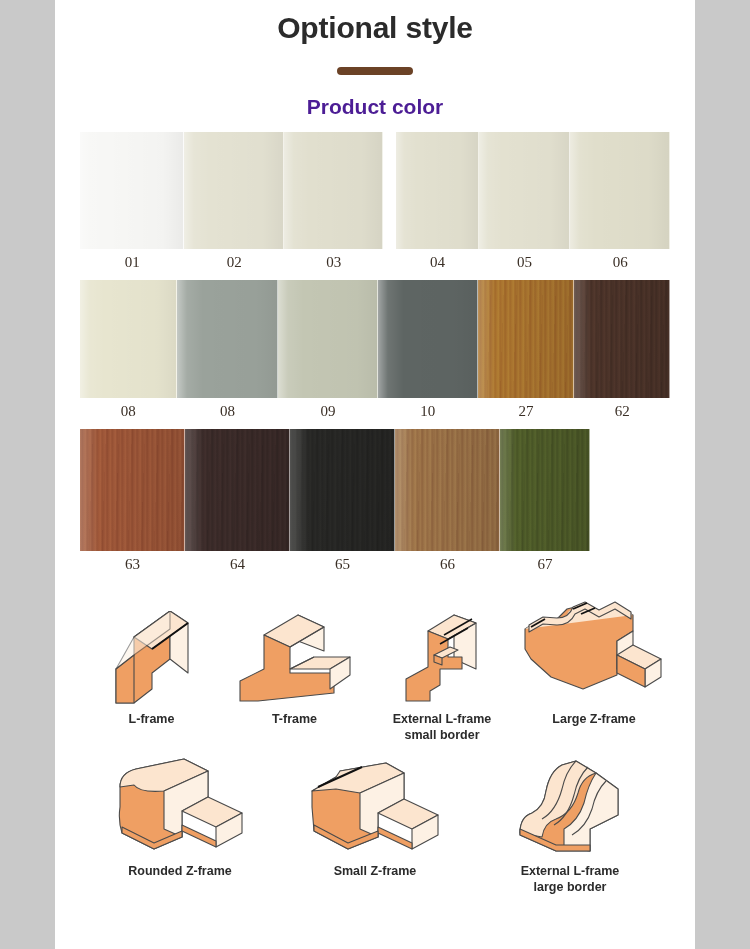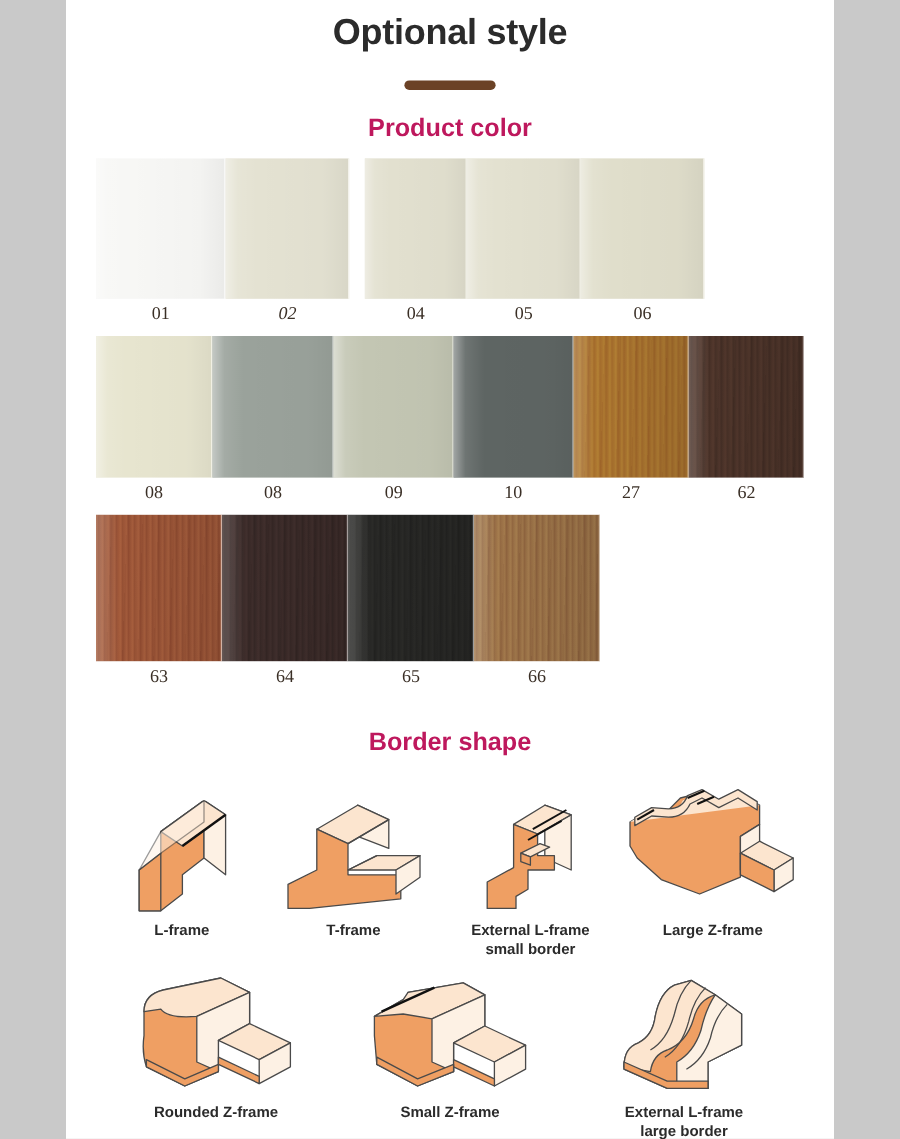--- a/index.html
+++ b/index.html
@@ -28,21 +28,21 @@
   .rule {
     width: 76px; height: 8px;
     border-radius: 4px;
     background: #6b4226;
     margin: 22px auto 0 auto;
   }
   .subhead {
     text-align: center;
     font-size: 21px;
     font-weight: bold;
-    color: #be185d;
+    color: #4c1d95;
     margin-top: 20px;
   }
   .subhead.border-head { margin-top: 32px; }
 
   
   .swatch-rows { margin-top: 13px; }
   .swatch-row { display: flex; padding: 0 25px; }
   .swatch-row.r2 { margin-top: 7px; }
   .swatch-row.r3 { margin-top: 7px; }
 
@@ -134,23 +134,27 @@
   <div class="rule"></div>
 
   <div class="subhead">Product color</div>
 
   <div class="swatch-rows" id="swatchRows">
       <div class="swatch-row r1">
         <div class="swatch-cell" style="width: 108px;">
           <div class="swatch-chip sheen" style="background: rgb(247, 247, 245);"></div>
           <div class="swatch-label">01</div>
         </div>
-        <div class="swatch-cell" style="width: 103px; font-style: italic;">
+        <div class="swatch-cell" style="width: 103px;">
           <div class="swatch-chip sheen" style="background: rgb(228, 226, 210);"></div>
           <div class="swatch-label">02</div>
+        </div>
+        <div class="swatch-cell" style="width: 103px;">
+          <div class="swatch-chip sheen" style="background: rgb(225, 223, 206);"></div>
+          <div class="swatch-label">03</div>
         </div>
         <div class="swatch-cell" style="width: 98px; padding-left: 13px;">
           <div class="swatch-chip sheen" style="background: rgb(226, 224, 207);"></div>
           <div class="swatch-label">04</div>
         </div>
         <div class="swatch-cell" style="width: 95px;">
           <div class="swatch-chip sheen" style="background: rgb(227, 225, 208);"></div>
           <div class="swatch-label">05</div>
         </div>
         <div class="swatch-cell" style="width: 103px;">
@@ -194,24 +198,27 @@
           <div class="swatch-label">64</div>
         </div>
         <div class="swatch-cell" style="width: 105px;">
           <div class="swatch-chip grain" style="background: rgb(38, 38, 36);"></div>
           <div class="swatch-label">65</div>
         </div>
         <div class="swatch-cell" style="width: 105px;">
           <div class="swatch-chip grain" style="background: rgb(154, 112, 70);"></div>
           <div class="swatch-label">66</div>
         </div>
+        <div class="swatch-cell" style="width: 90px;">
+          <div class="swatch-chip grain" style="background: rgb(77, 90, 40);"></div>
+          <div class="swatch-label">67</div>
+        </div>
       </div>
     </div>
 
-  <div class="subhead border-head">Border shape</div>
 
   <div class="shapes" id="shapeRows">
       <div class="shape-row row1">
         <div class="shape-cell" style="width: 143px; text-align: center;">
           <div class="shape-art">
             <svg width="88" height="94" viewBox="0 0 88 94">
               <g stroke="#4a4a4a" stroke-width="1.1" stroke-linejoin="round">
                 <polygon points="8,92 8,58 26,44 26,26 62,0 62,48 44,62 44,78 26,92" fill="#ef9f63"></polygon>
                 <polygon points="8,58 26,44 26,26 62,0 44,0 8,28" fill="#fdf1e4" opacity="0"></polygon>
                 <polygon points="62,0 80,12 80,62 62,48" fill="#fdf1e4"></polygon>

